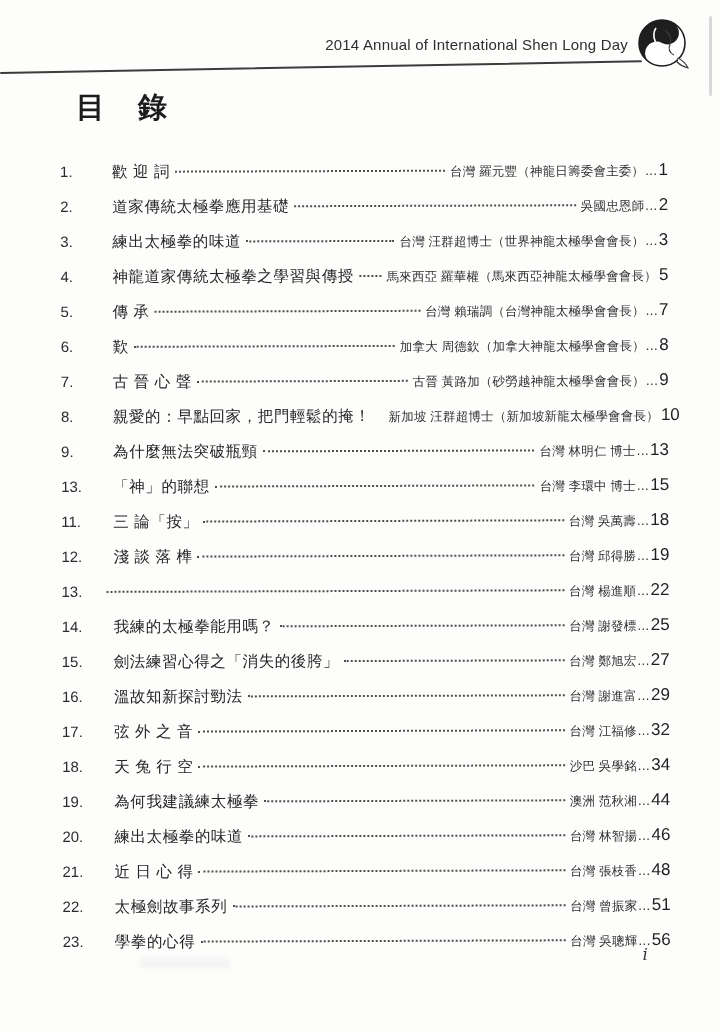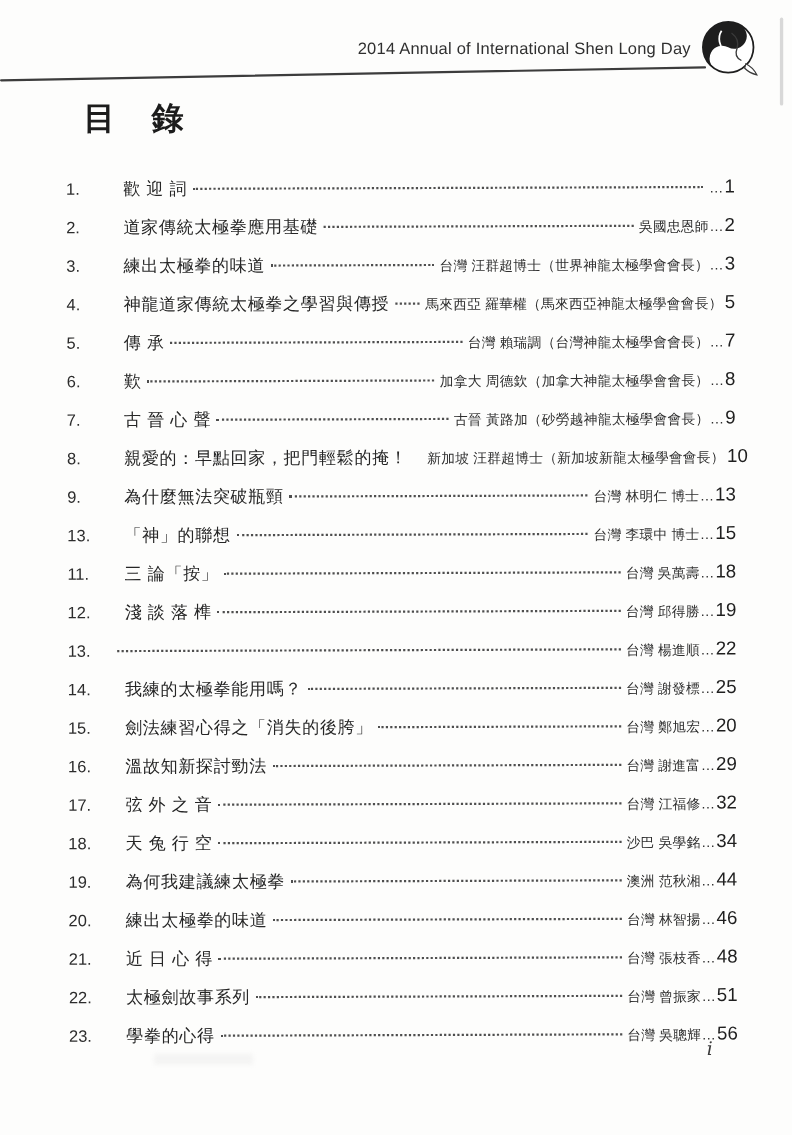--- a/index.html
+++ b/index.html
@@ -147,20 +147,21 @@
   <div class="header-rule"></div>
   <div class="scan-edge-right"></div>
 
   <div class="page-title">目　錄</div>
 
   <div class="toc" id="toc">
   <div class="toc-row">
     <span class="toc-num">1.</span>
     <span class="toc-title">歡 迎 詞</span>
     <span class="toc-dots"></span>
+    <span class="toc-author">台灣 羅元豐（神龍日籌委會主委）</span>
     <span class="toc-sep">...</span>
     <span class="toc-page">1</span>
   </div>
 
   <div class="toc-row">
     <span class="toc-num">2.</span>
     <span class="toc-title">道家傳統太極拳應用基礎</span>
     <span class="toc-dots"></span>
     <span class="toc-author">吳國忠恩師</span>
     <span class="toc-sep">...</span>
@@ -273,21 +274,21 @@
     <span class="toc-sep">...</span>
     <span class="toc-page">25</span>
   </div>
 
   <div class="toc-row">
     <span class="toc-num">15.</span>
     <span class="toc-title">劍法練習心得之「消失的後胯」</span>
     <span class="toc-dots"></span>
     <span class="toc-author">台灣 鄭旭宏</span>
     <span class="toc-sep">...</span>
-    <span class="toc-page">20</span>
+    <span class="toc-page">27</span>
   </div>
 
   <div class="toc-row">
     <span class="toc-num">16.</span>
     <span class="toc-title">溫故知新探討勁法</span>
     <span class="toc-dots"></span>
     <span class="toc-author">台灣 謝進富</span>
     <span class="toc-sep">...</span>
     <span class="toc-page">29</span>
   </div>

